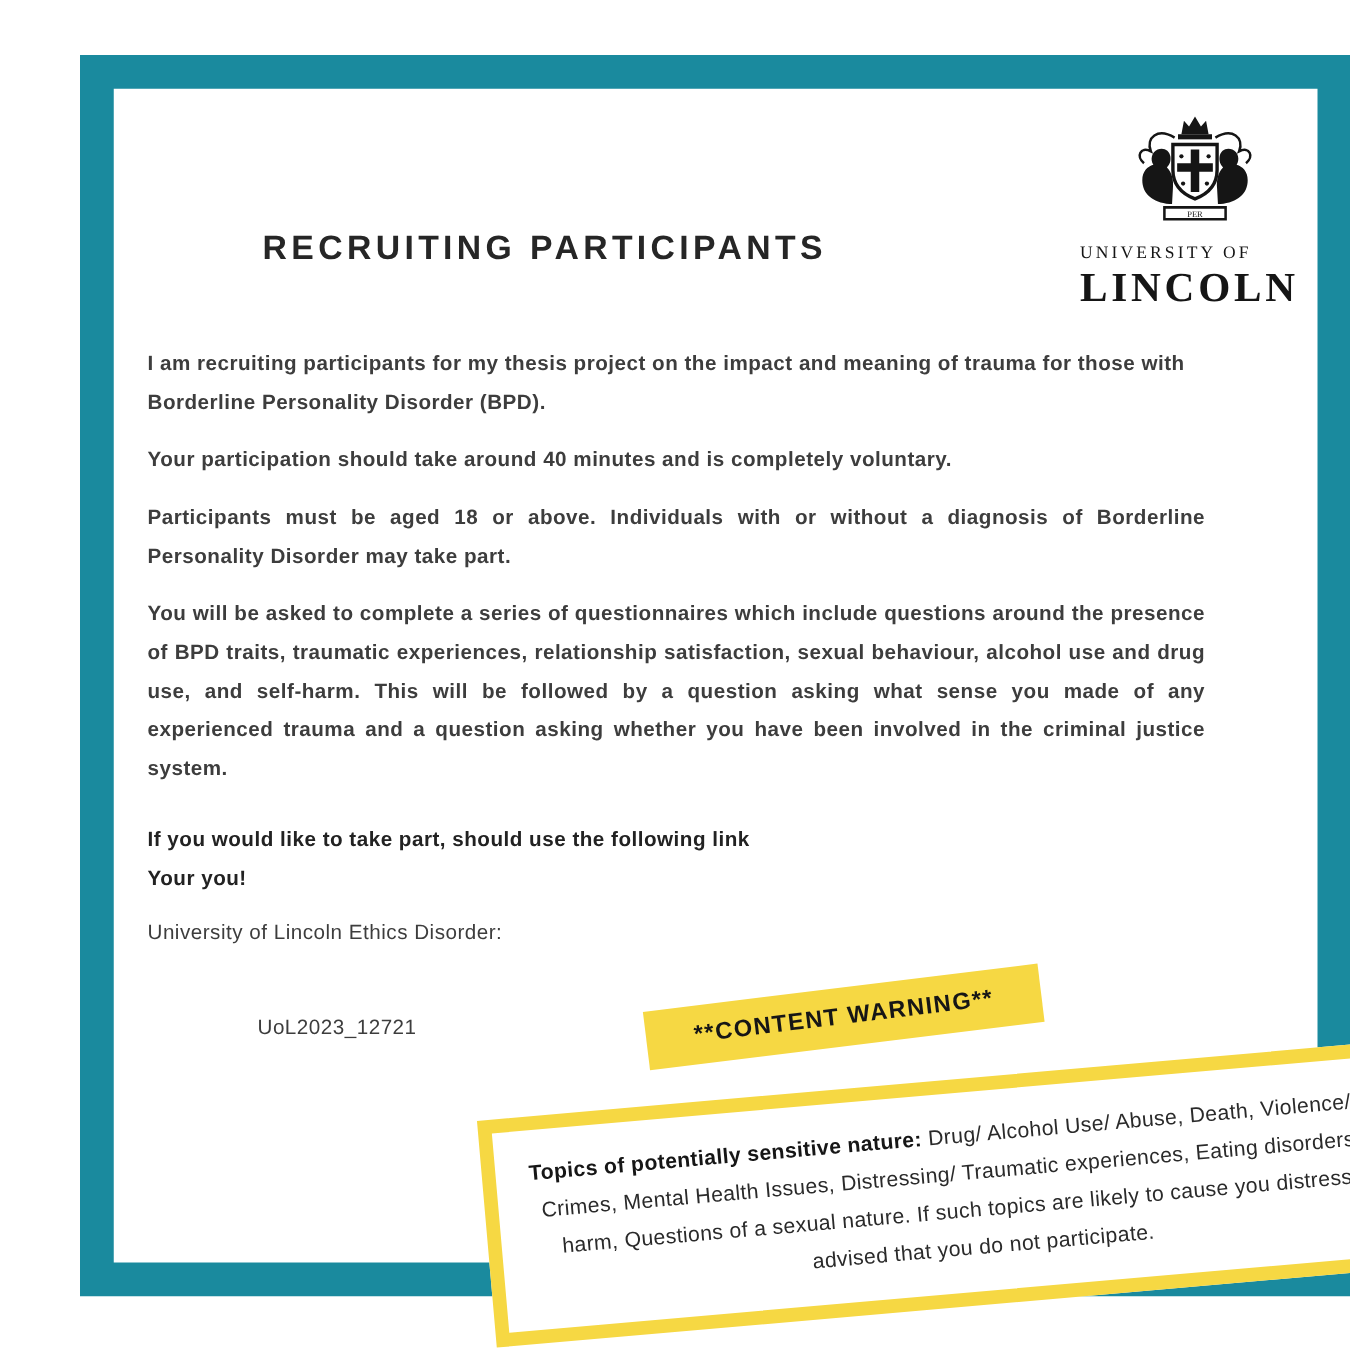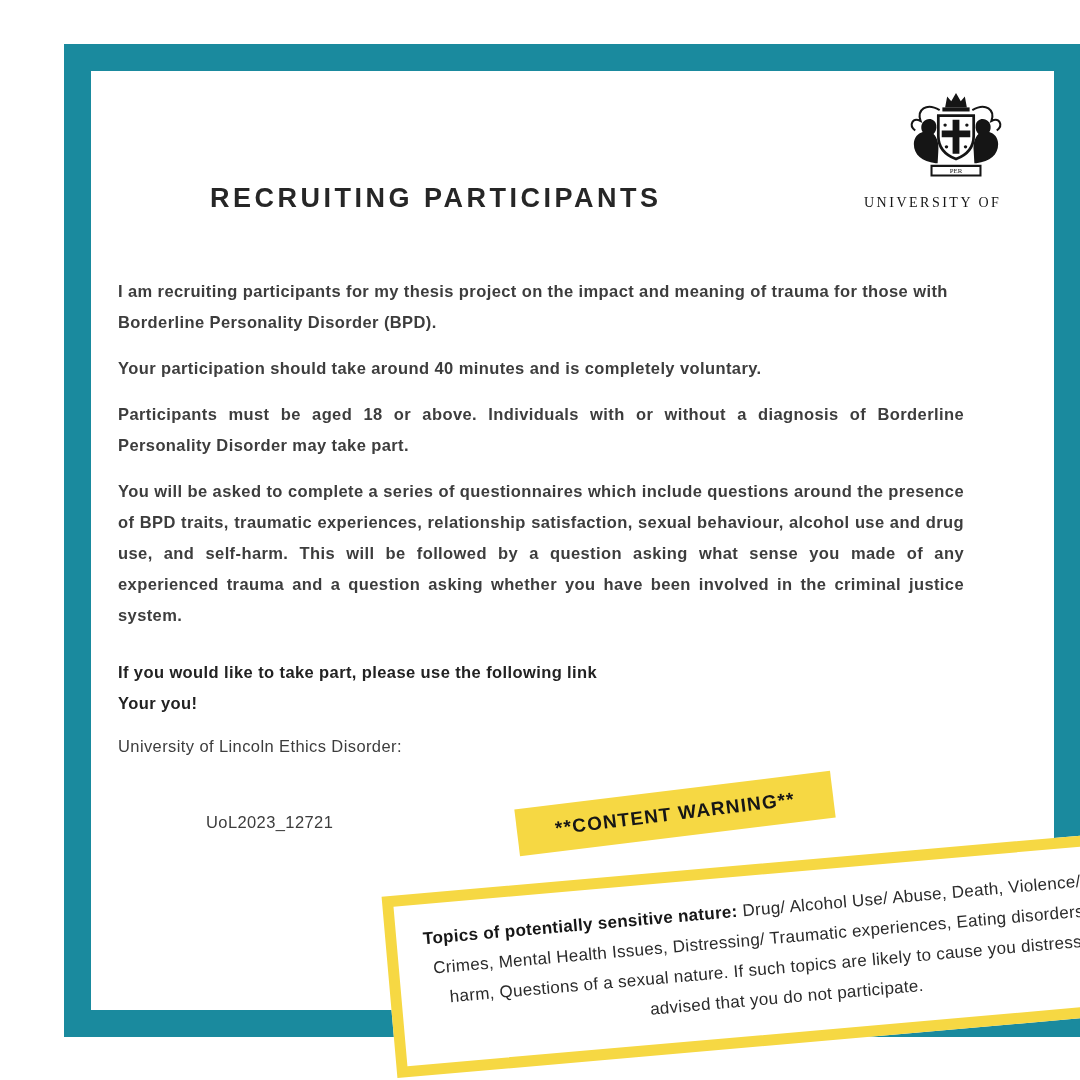--- a/index.html
+++ b/index.html
@@ -134,30 +134,31 @@
           <circle cx="94" cy="56" r="2.5" fill="#151515"></circle>
           <circle cx="126" cy="56" r="2.5" fill="#151515"></circle>
           <circle cx="96" cy="88" r="2.5" fill="#151515"></circle>
           <circle cx="124" cy="88" r="2.5" fill="#151515"></circle>
           <path d="M80,112 C60,110 48,100 48,84 C48,74 54,68 61,66 C57,60 59,51 66,48 C73,45 80,49 81,56 C82,62 80,66 77,69 C83,75 85,84 84,94 L83,112 Z" fill="#151515"></path>
           <path d="M80,112 C60,110 48,100 48,84 C48,74 54,68 61,66 C57,60 59,51 66,48 C73,45 80,49 81,56 C82,62 80,66 77,69 C83,75 85,84 84,94 L83,112 Z" fill="#151515" transform="translate(220,0) scale(-1,1)"></path>
           <path d="M74,116 h72 v14 h-72 z" fill="#ffffff" stroke="#151515" stroke-width="3"></path>
           <text x="110" y="127" text-anchor="middle" font-size="10" font-family="Liberation Serif, serif" fill="#151515">PER</text>
         </svg>
         <div class="logo-line1">UNIVERSITY OF</div>
+        <div class="logo-line2">LINCOLN</div>
       </div>
 
       <div class="content">
         <p>I am recruiting participants for my thesis project on the impact and meaning of trauma for those with Borderline Personality Disorder (BPD).</p>
         <p>Your participation should take around 40 minutes and is completely voluntary.</p>
         <p class="justify">Participants must be aged 18 or above. Individuals with or without a diagnosis of Borderline Personality Disorder may take part.</p>
         <p class="justify">You will be asked to complete a series of questionnaires which include questions around the presence of BPD traits, traumatic experiences, relationship satisfaction, sexual behaviour, alcohol use and drug use, and self-harm. This will be followed by a question asking what sense you made of any experienced trauma and a question asking whether you have been involved in the criminal justice system.</p>
 
         <div class="cta">
-          <p class="bold">If you would like to take part, please use the following link</p>
+          <p class="bold">If you would like to take part, should use the following link</p>
           <p class="bold">Your you!</p>
         </div>
 
         <div class="ethics">
           <div>University of Lincoln Ethics Disorder:</div>
           <div class="ref">UoL2023_12721</div>
         </div>
       </div>
 
     </div>

